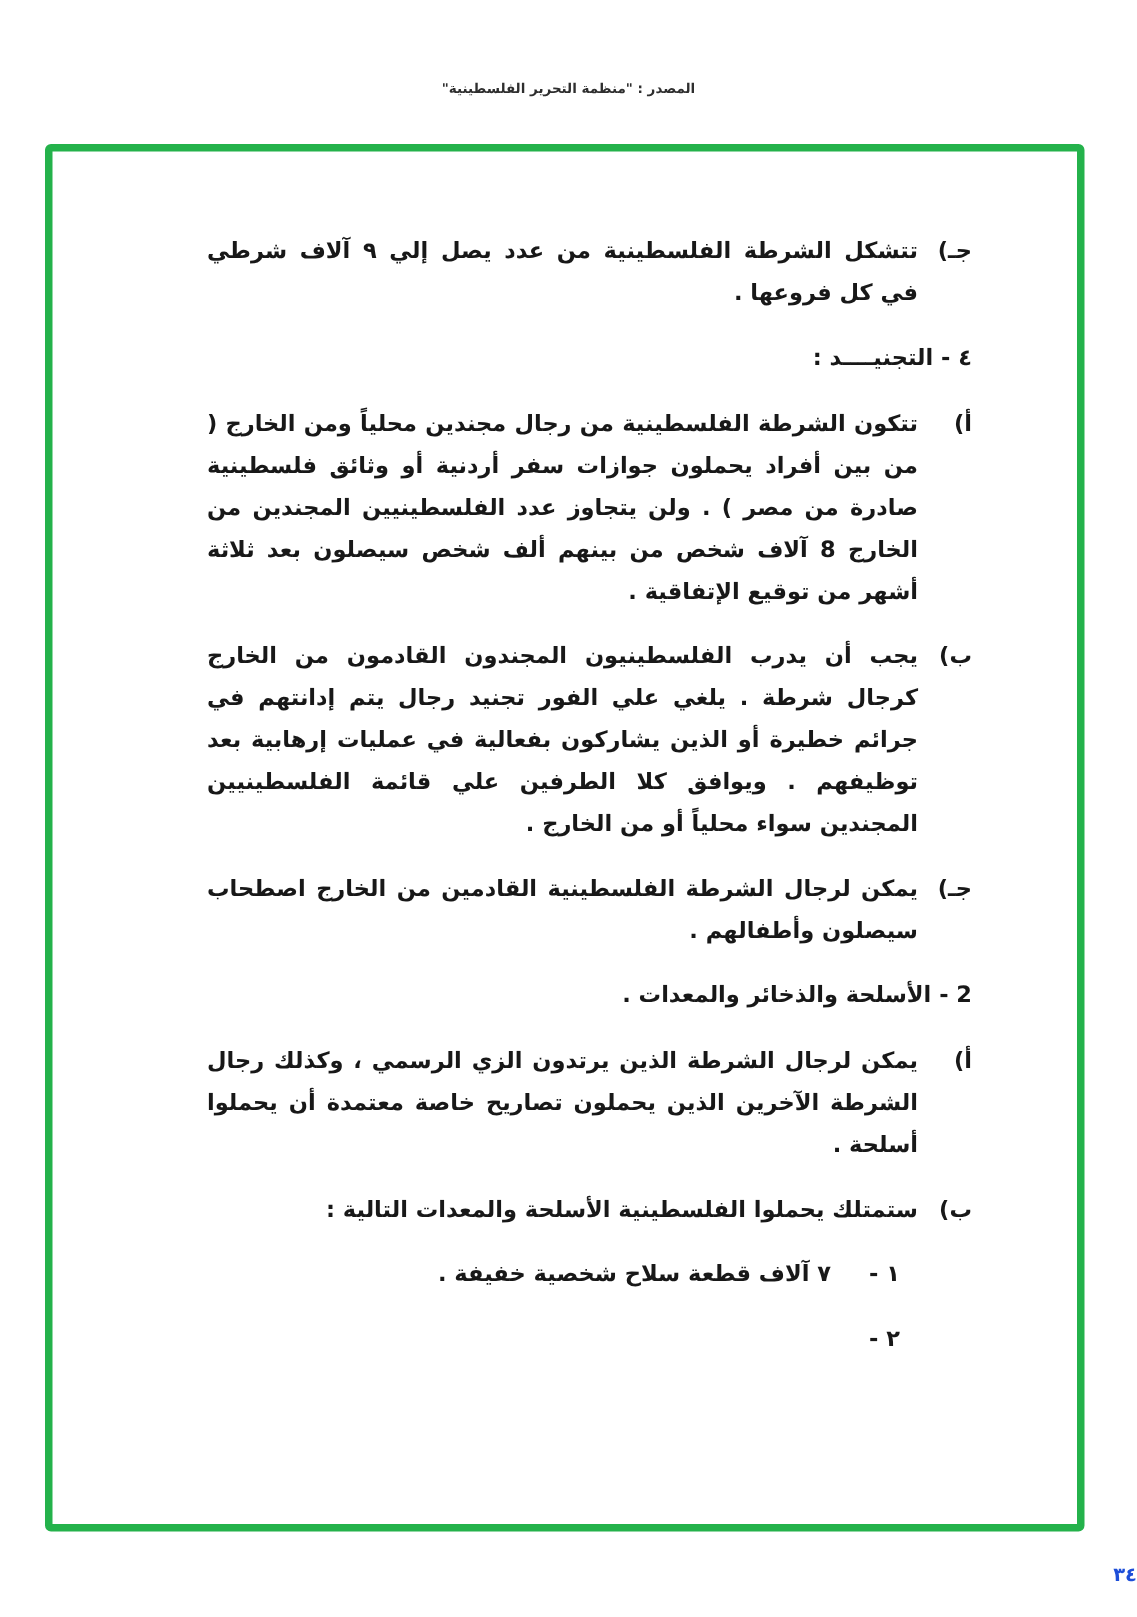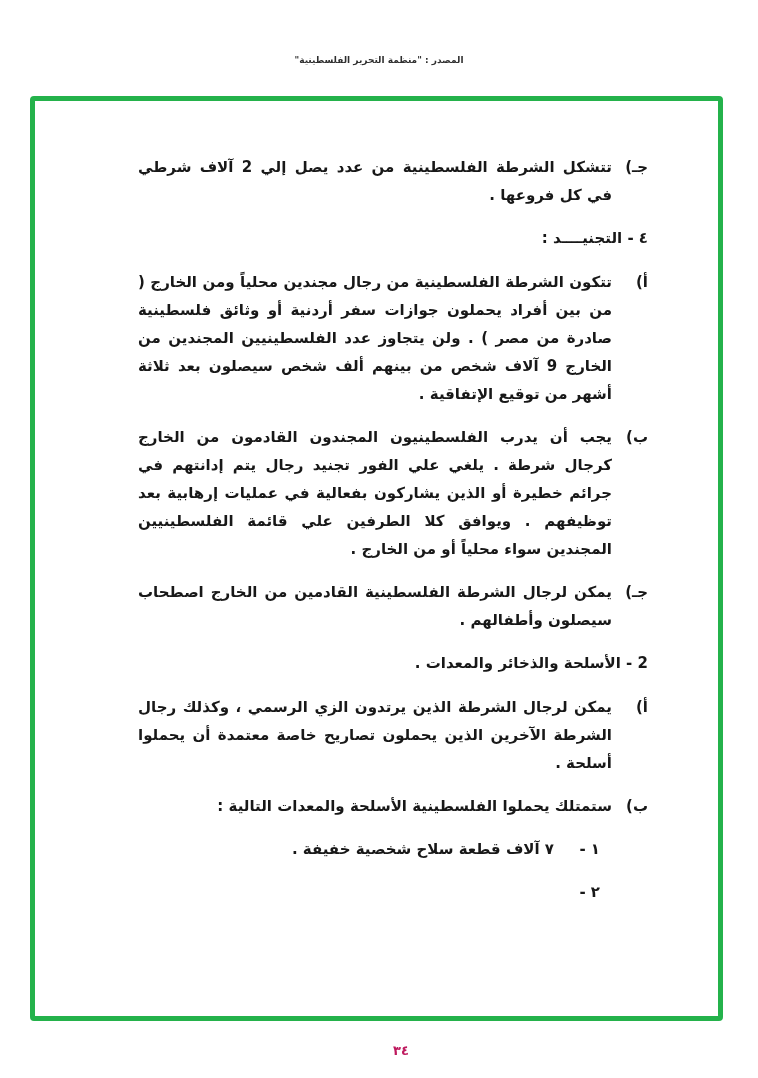--- a/index.html
+++ b/index.html
@@ -58,50 +58,49 @@
   .item > .text { flex: 1 1 auto; text-align: justify; }
 
   .subitem { display: flex; padding-right: 48px; }
   .subitem > .marker { flex: 0 0 46px; }
   .subitem > .text { flex: 1 1 auto; }
 
   .footer {
     position: absolute;
     bottom: 20px;
     right: 0; left: 0;
-    text-align: center;
     font-size: 13px;
     font-weight: 700;
-    color: #be185d;
+    color: #1d4ed8;
     padding-left: 44px;
   }
 </style>
 </head>
 <body>
 
 <div class="page">
 
   <div class="header">
     <div class="header-source">المصدر : "منظمة التحرير الفلسطينية"</div>
   </div>
 
   <div class="frame"></div>
 
   <div class="content">
 
     <div class="block item">
       <span class="marker">جـ)</span>
-      <span class="text">تتشكل الشرطة الفلسطينية من عدد يصل إلي 2 آلاف شرطي في كل فروعها .</span>
+      <span class="text">تتشكل الشرطة الفلسطينية من عدد يصل إلي ٩ آلاف شرطي في كل فروعها .</span>
     </div>
 
     <div class="block heading">٤ - التجنيــــد :</div>
 
     <div class="block item">
       <span class="marker">أ)</span>
-      <span class="text">تتكون الشرطة الفلسطينية من رجال مجندين محلياً ومن الخارج ( من بين أفراد يحملون جوازات سفر أردنية أو وثائق فلسطينية صادرة من مصر ) . ولن يتجاوز عدد الفلسطينيين المجندين من الخارج 9 آلاف شخص من بينهم ألف شخص سيصلون بعد ثلاثة أشهر من توقيع الإتفاقية .</span>
+      <span class="text">تتكون الشرطة الفلسطينية من رجال مجندين محلياً ومن الخارج ( من بين أفراد يحملون جوازات سفر أردنية أو وثائق فلسطينية صادرة من مصر ) . ولن يتجاوز عدد الفلسطينيين المجندين من الخارج 8 آلاف شخص من بينهم ألف شخص سيصلون بعد ثلاثة أشهر من توقيع الإتفاقية .</span>
     </div>
 
     <div class="block item">
       <span class="marker">ب)</span>
       <span class="text">يجب أن يدرب الفلسطينيون المجندون القادمون من الخارج كرجال شرطة . يلغي علي الفور تجنيد رجال يتم إدانتهم في جرائم خطيرة أو الذين يشاركون بفعالية في عمليات إرهابية بعد توظيفهم . ويوافق كلا الطرفين علي قائمة الفلسطينيين المجندين سواء محلياً أو من الخارج .</span>
     </div>
 
     <div class="block item">
       <span class="marker">جـ)</span>
       <span class="text">يمكن لرجال الشرطة الفلسطينية القادمين من الخارج اصطحاب سيصلون وأطفالهم .</span>

